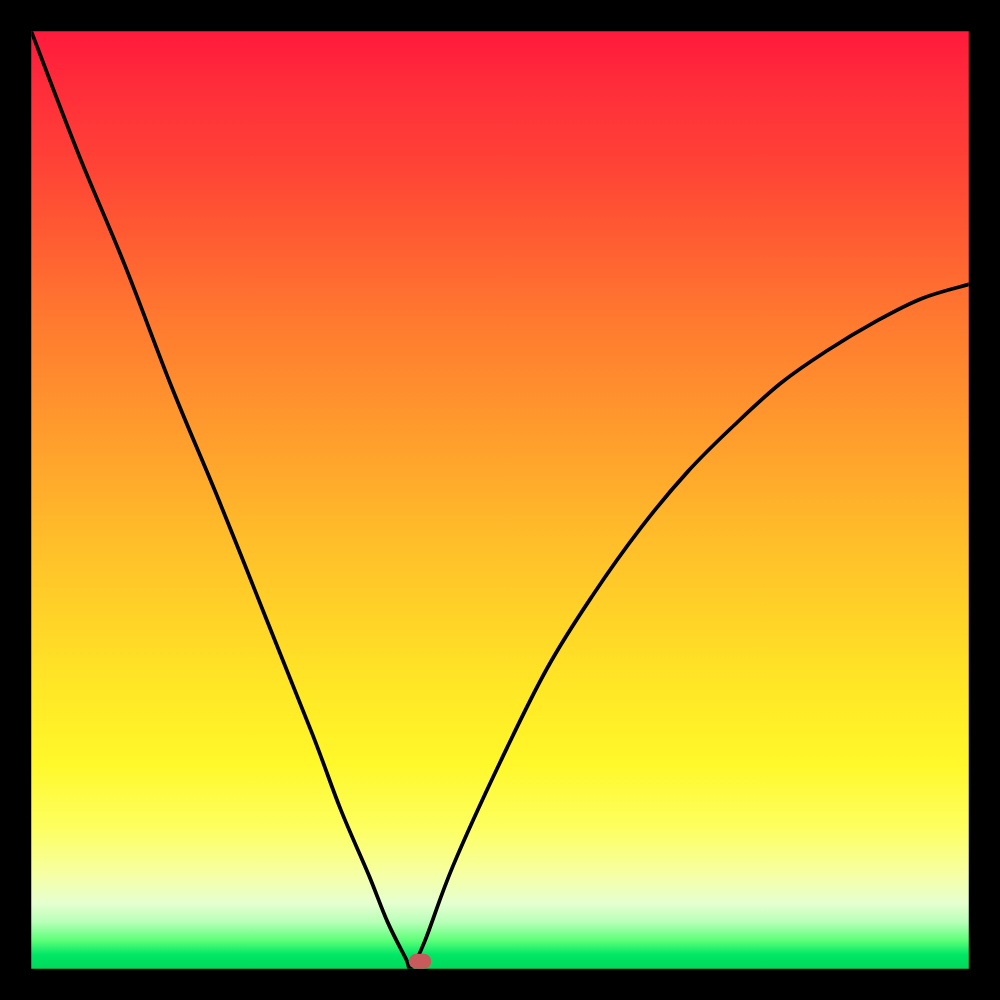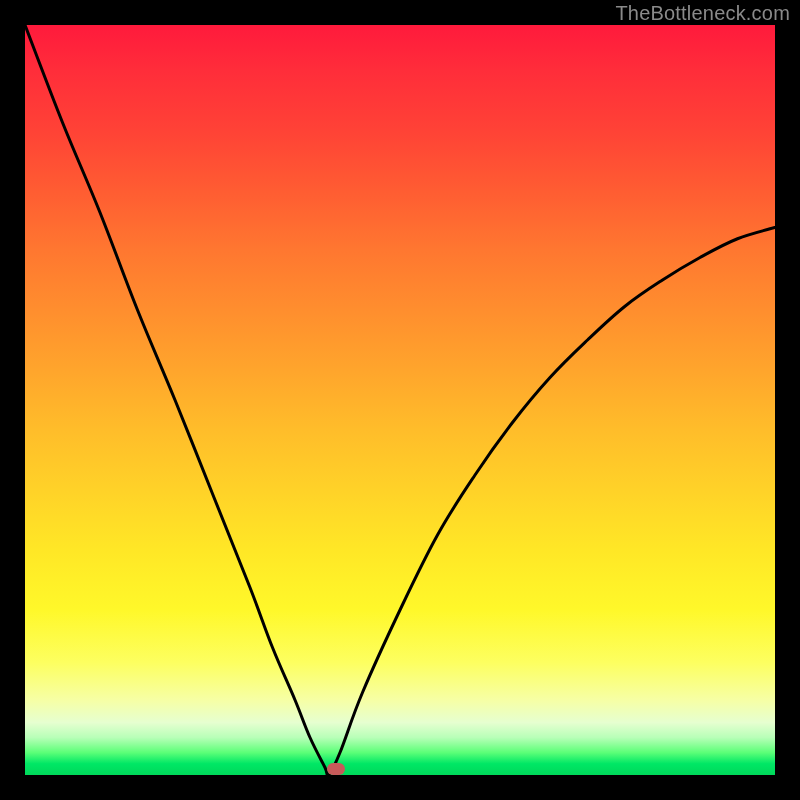--- a/index.html
+++ b/index.html
@@ -66,14 +66,13 @@
 
 <div class="frame">
   <div class="plot-area"></div>
 
   <svg class="curve-svg" viewBox="0 0 750 750" preserveAspectRatio="none">
     <path id="curve-path" d="M 0 0 C 6.75 17.55, 24.00 63.75, 37.50 97.50 C 51.00 131.25, 61.50 153.75, 75.00 187.50 C 88.50 221.25, 99.00 251.25, 112.50 285.00 C 126.00 318.75, 136.50 341.93, 150.00 375.00 C 163.50 408.07, 174.00 435.00, 187.50 468.75 C 201.00 502.50, 214.20 534.83, 225.00 562.50 C 235.80 590.17, 239.40 602.25, 247.50 622.50 C 255.60 642.75, 263.25 658.80, 270.00 675.00 C 276.75 691.20, 279.60 700.35, 285.00 712.50 C 290.40 724.65, 296.63 735.75, 300.00 742.50 C 303.38 749.25, 301.05 752.70, 303.75 750.00 C 306.45 747.30, 308.93 742.35, 315.00 727.50 C 321.07 712.65, 326.70 693.15, 337.50 667.50 C 348.30 641.85, 361.50 613.35, 375.00 585.00 C 388.50 556.65, 399.00 534.30, 412.50 510.00 C 426.00 485.70, 436.50 470.25, 450.00 450.00 C 463.50 429.75, 474.00 415.05, 487.50 397.50 C 501.00 379.95, 511.50 367.35, 525.00 352.50 C 538.50 337.65, 549.00 327.83, 562.50 315.00 C 576.00 302.18, 586.50 292.05, 600.00 281.25 C 613.50 270.45, 624.00 263.77, 637.50 255.00 C 651.00 246.22, 661.50 239.93, 675.00 232.50 C 688.50 225.07, 699.00 219.15, 712.50 213.75 C 726.00 208.35, 743.25 204.53, 750.00 202.50" stroke="#000000" stroke-width="3" fill="none" stroke-linejoin="round" stroke-linecap="round"></path>
   </svg>
 
   <div class="marker" id="minimum-marker" style="left: 336.25px; top: 769px; background: rgb(199, 90, 90);"></div>
 
-  <div class="watermark">TheBottleneck.com</div>
 </div>
 
 </body></html>

